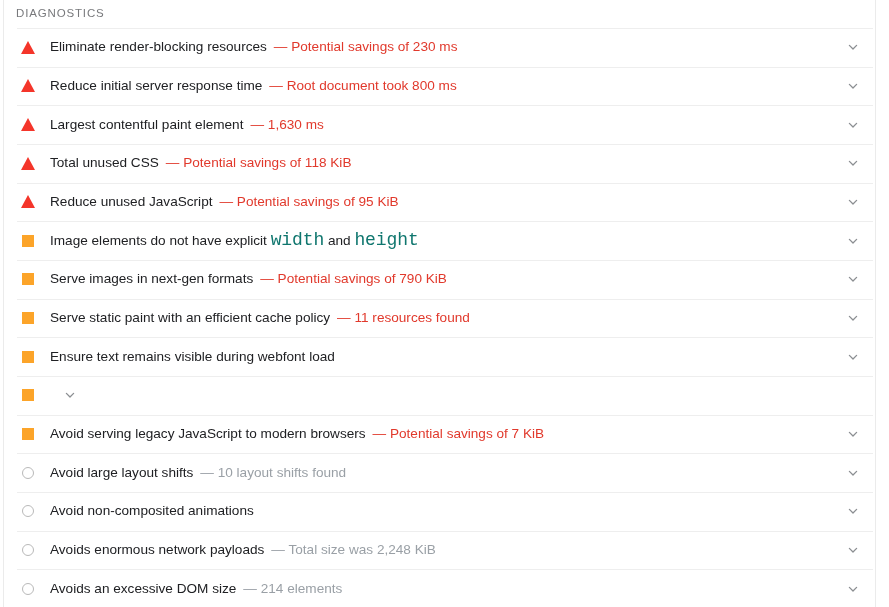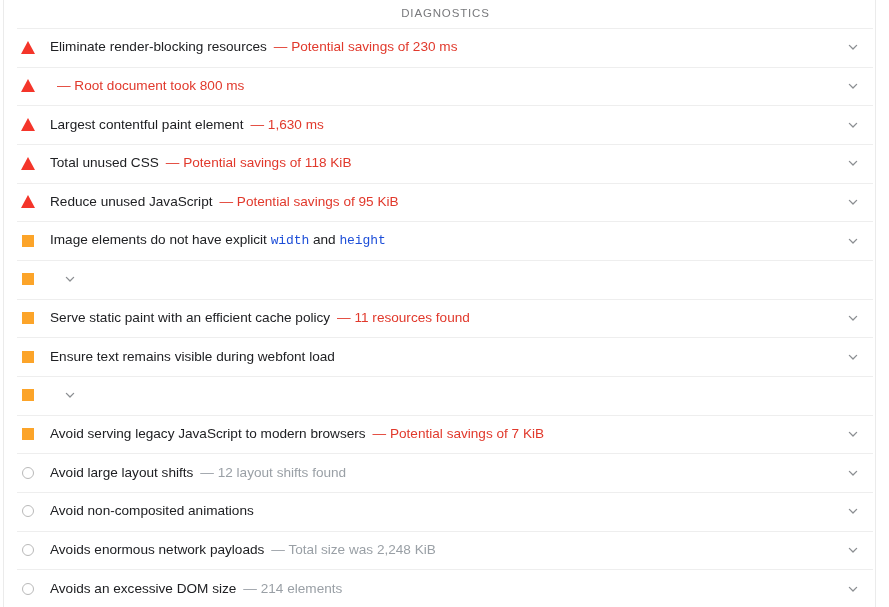--- a/index.html
+++ b/index.html
@@ -27,21 +27,20 @@
     border-top: none;
     border-radius: 0 0 8px 8px;
     overflow: hidden;
   }
 
   .panel-header {
     height: 29px;
     display: flex;
     align-items: center;
     padding-left: 12px;
-    justify-content: center;
   }
   .panel-header-title {
     font-size: 11.5px;
     letter-spacing: 0.85px;
     color: #78797c;
     text-transform: uppercase;
     font-weight: 400;
     line-height: 1;
   }
 
@@ -116,22 +115,22 @@
     overflow: hidden;
     display: flex;
     align-items: flex-end;
   }
 
   .audit-title {
     color: #202124;
   }
   .audit-title .code {
     font-family: "Liberation Mono", "DejaVu Sans Mono", monospace;
-    font-size: 13px;
-    color: #1d4ed8;
+    font-size: 18px;
+    color: #0f766e;
     letter-spacing: -0.1px;
     margin-top: 8px;
   }
 
   .audit-sub {
     margin-left: 7px;
     white-space: nowrap;
   }
   .audit-sub.red { color: #e1392c; }
   .audit-sub.gray { color: #9aa0a6; }
@@ -170,20 +169,21 @@
           <svg width="12" height="12" viewBox="0 0 12 12" aria-hidden="true">
             <path d="M2.4 4.4 L6 8 L9.6 4.4" fill="none" stroke="#5f6368" stroke-width="1.3" stroke-linecap="round" stroke-linejoin="round"></path>
           </svg>
         </span>
       </div>
       <div class="audit-row">
         <span class="icon-wrap">
           <span class="icon-triangle"></span>
         </span>
         <span class="audit-text">
+          <span class="audit-title">Reduce initial server response time</span>
           <span class="audit-sub red">— Root document took 800 ms</span>
         </span>
         <span class="chevron">
           <svg width="12" height="12" viewBox="0 0 12 12" aria-hidden="true">
             <path d="M2.4 4.4 L6 8 L9.6 4.4" fill="none" stroke="#5f6368" stroke-width="1.3" stroke-linecap="round" stroke-linejoin="round"></path>
           </svg>
         </span>
       </div>
       <div class="audit-row">
         <span class="icon-wrap">
@@ -237,20 +237,24 @@
         <span class="chevron">
           <svg width="12" height="12" viewBox="0 0 12 12" aria-hidden="true">
             <path d="M2.4 4.4 L6 8 L9.6 4.4" fill="none" stroke="#5f6368" stroke-width="1.3" stroke-linecap="round" stroke-linejoin="round"></path>
           </svg>
         </span>
       </div>
       <div class="audit-row">
         <span class="icon-wrap">
           <span class="icon-square"></span>
         </span>
+        <span class="audit-text">
+          <span class="audit-title">Serve images in next-gen formats</span>
+          <span class="audit-sub red">— Potential savings of 790 KiB</span>
+        </span>
         <span class="chevron">
           <svg width="12" height="12" viewBox="0 0 12 12" aria-hidden="true">
             <path d="M2.4 4.4 L6 8 L9.6 4.4" fill="none" stroke="#5f6368" stroke-width="1.3" stroke-linecap="round" stroke-linejoin="round"></path>
           </svg>
         </span>
       </div>
       <div class="audit-row">
         <span class="icon-wrap">
           <span class="icon-square"></span>
         </span>
@@ -300,21 +304,21 @@
             <path d="M2.4 4.4 L6 8 L9.6 4.4" fill="none" stroke="#5f6368" stroke-width="1.3" stroke-linecap="round" stroke-linejoin="round"></path>
           </svg>
         </span>
       </div>
       <div class="audit-row">
         <span class="icon-wrap">
           <span class="icon-circle"></span>
         </span>
         <span class="audit-text">
           <span class="audit-title">Avoid large layout shifts</span>
-          <span class="audit-sub gray">— 12 layout shifts found</span>
+          <span class="audit-sub gray">— 10 layout shifts found</span>
         </span>
         <span class="chevron">
           <svg width="12" height="12" viewBox="0 0 12 12" aria-hidden="true">
             <path d="M2.4 4.4 L6 8 L9.6 4.4" fill="none" stroke="#5f6368" stroke-width="1.3" stroke-linecap="round" stroke-linejoin="round"></path>
           </svg>
         </span>
       </div>
       <div class="audit-row">
         <span class="icon-wrap">
           <span class="icon-circle"></span>

